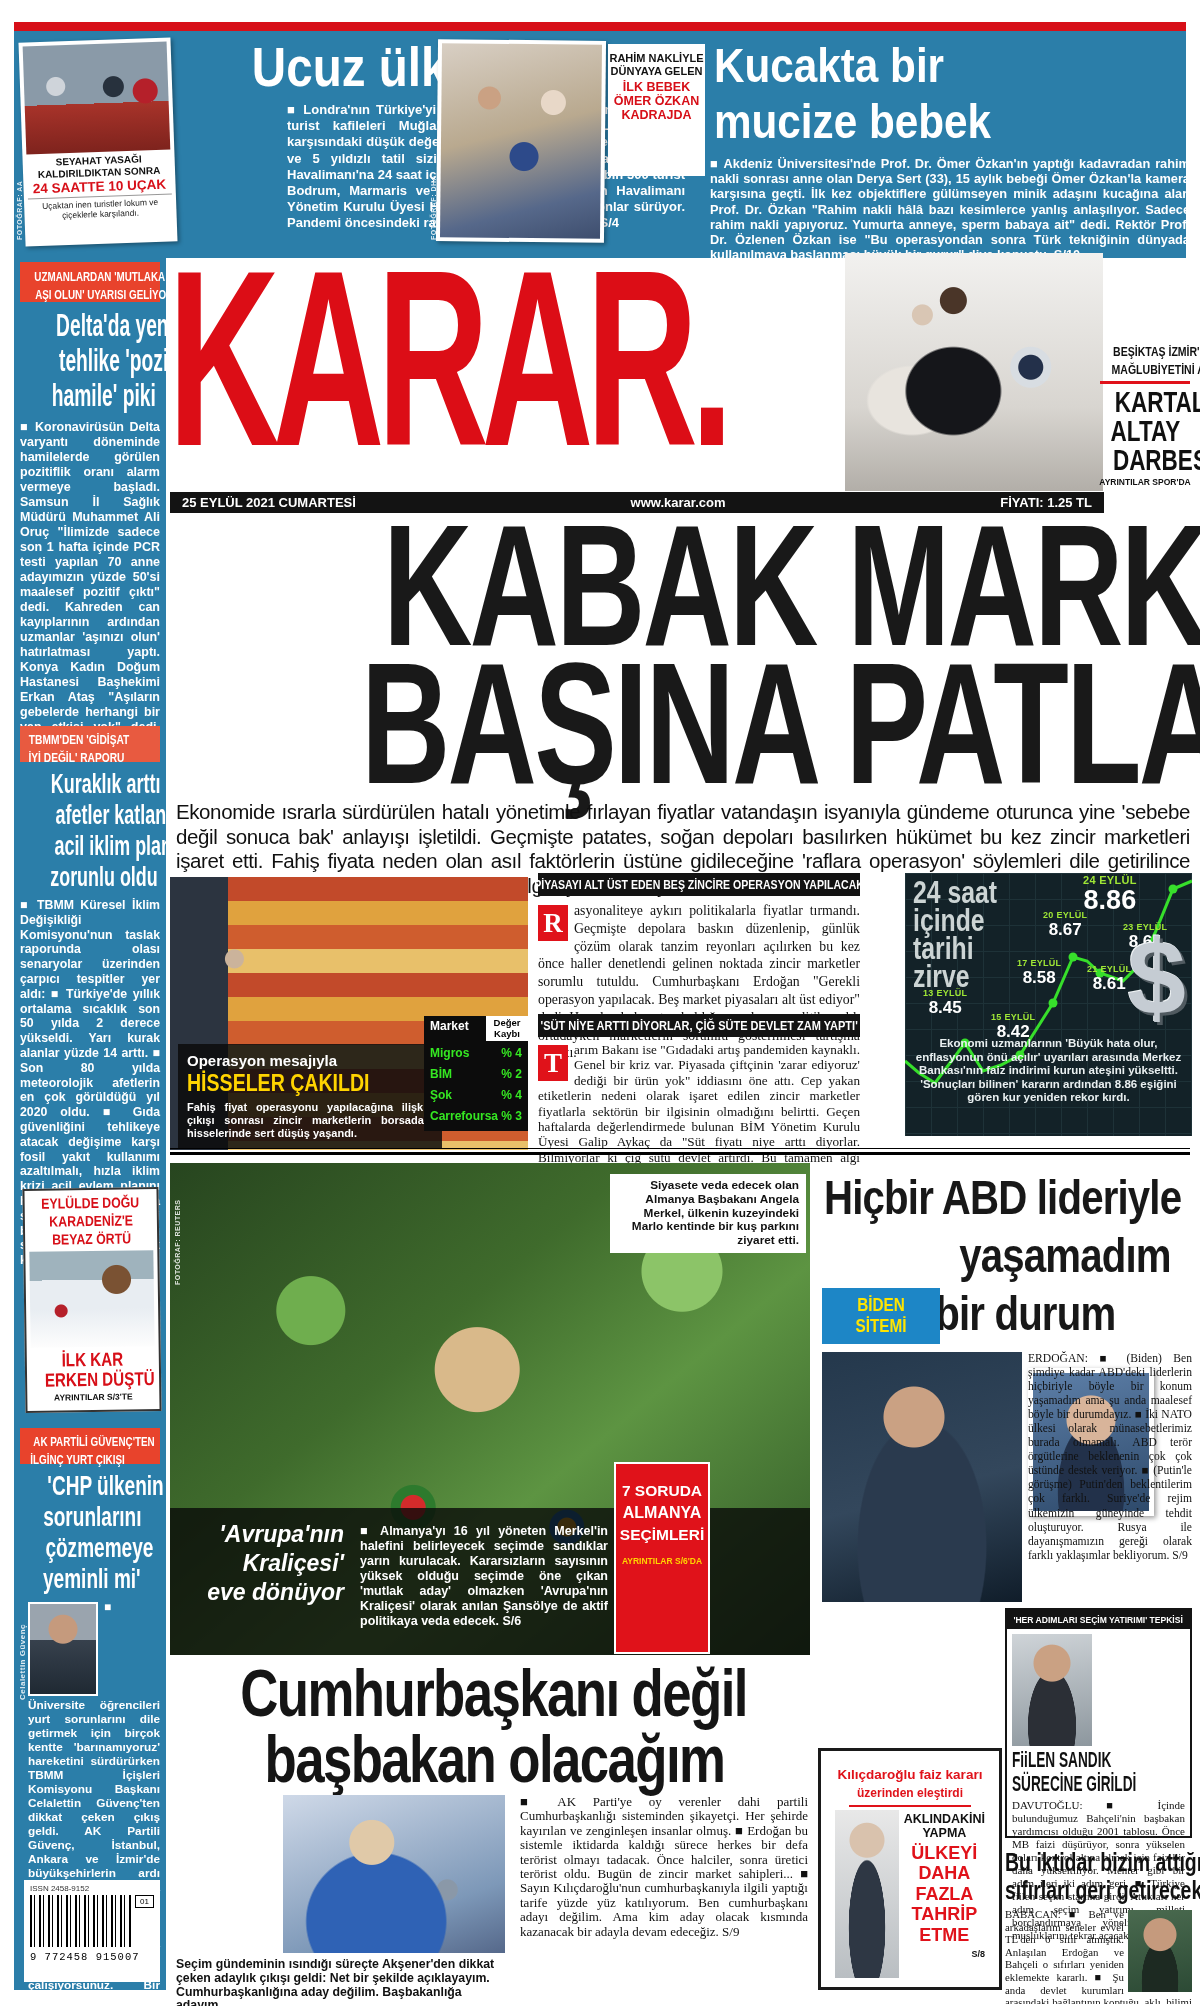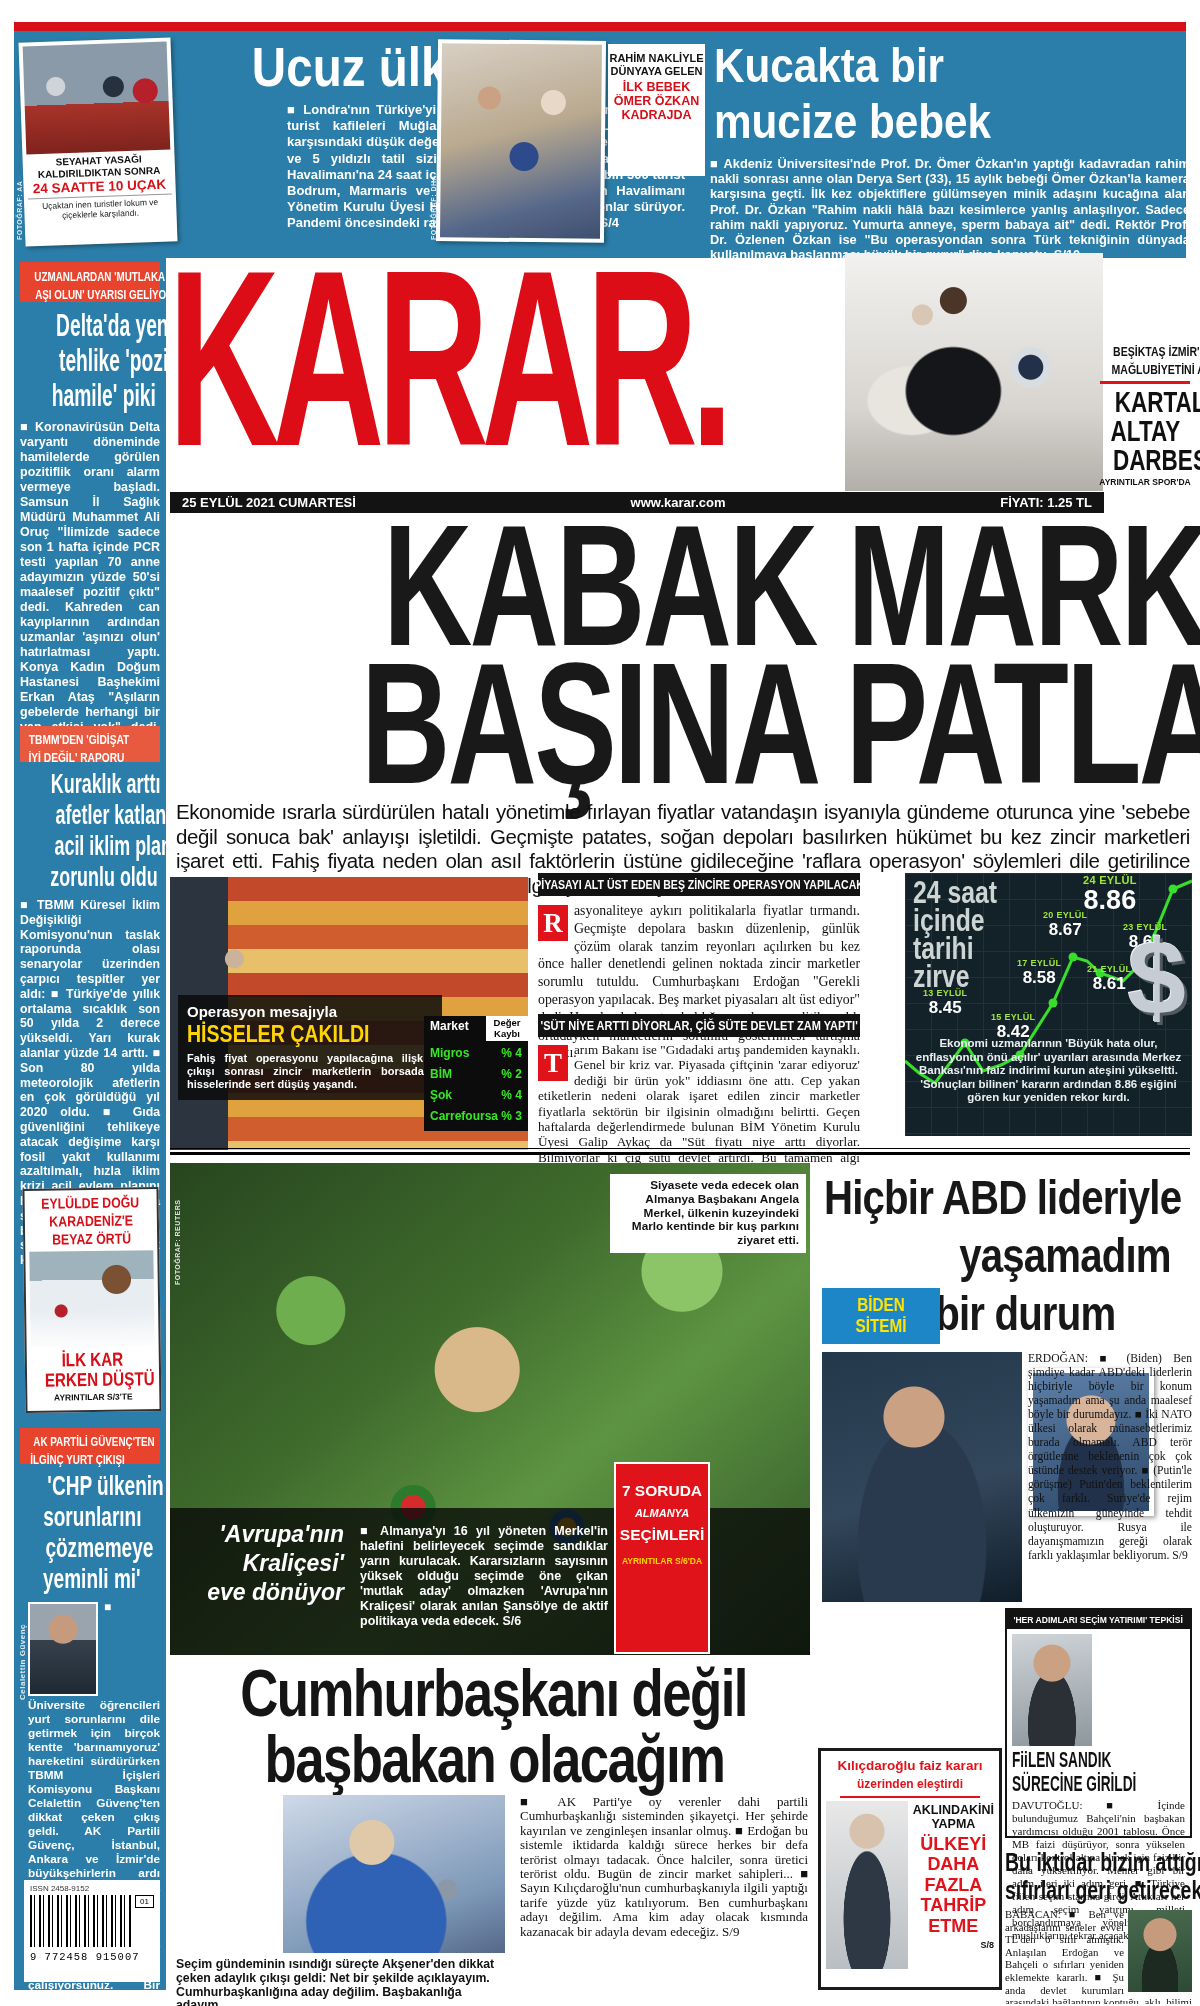--- a/index.html
+++ b/index.html
@@ -187,21 +187,21 @@
   <div class="abs ctr" style="left:170px;top:516px;width:1020px;">
     <div><span class="sx b" style="--sx:.72;font-size:172px;line-height:138px;color:#191919;letter-spacing:-4px;">KABAK MARKETİN</span></div>
     <div><span class="sx b" style="--sx:.72;font-size:172px;line-height:138px;color:#191919;letter-spacing:-4px;">BAŞINA PATLADI</span></div>
   </div>
   <div class="abs jst" style="left:176px;top:800px;width:1014px;font-size:20.5px;line-height:24.5px;color:#101010;letter-spacing:-.4px;">Ekonomide ısrarla sürdürülen hatalı yönetimle fırlayan fiyatlar vatandaşın isyanıyla gündeme oturunca yine 'sebebe değil sonuca bak' anlayışı işletildi. Geçmişte patates, soğan depoları basılırken hükümet bu kez zincir marketleri işaret etti. Fahiş fiyata neden olan asıl faktörlerin üstüne gidileceğine 'raflara operasyon' söylemleri dile getirilince marketlerden 'Fiyat artışlarıyla sektörün ilgisi yok' itirazı yükseldi.</div>
 
   <div class="abs ph" style="left:170px;top:877px;width:358px;height:273px;background:
     radial-gradient(circle at 18% 30%, #cbb39b 0 9px, transparent 10px),
     linear-gradient(90deg,#2c3440 0 58px, transparent 58px),
     repeating-linear-gradient(180deg,#c24a2a 0 24px,#e0a23e 24px 48px,#cf5d2e 48px 72px,#e8c06a 72px 96px);"></div>
-  <div class="abs" style="left:178px;top:995px;width:264px;background:rgba(12,12,12,.85);padding:8px 9px;">
+  <div class="abs" style="left:178px;top:1044px;width:264px;background:rgba(12,12,12,.85);padding:8px 9px;">
     <div class="b w" style="font-size:15px;">Operasyon mesajıyla</div>
     <div style="margin:1px 0 4px;"><span class="sxl b" style="--sx:.85;font-size:23px;color:#ffd400;">HİSSELER ÇAKILDI</span></div>
     <div class="b w jst" style="font-size:11px;line-height:13.2px;">Fahiş fiyat operasyonu yapılacağına ilişkin çıkışı sonrası zincir marketlerin borsadaki hisselerinde sert düşüş yaşandı.</div>
   </div>
   <div class="abs" style="left:424px;top:1016px;width:104px;">
     <div style="display:flex;">
       <span class="b" style="background:#0c0c0c;color:#fff;font-size:12px;padding:3px 6px;flex:1;">Market</span>
       <span class="b" style="background:#fff;color:#000;font-size:9.5px;line-height:10.5px;padding:2px 3px;width:42px;text-align:center;">Değer Kaybı</span>
     </div>
     <div style="background:#0c0c0c;padding:2px 6px 4px;">
@@ -302,21 +302,21 @@
   <div class="abs" style="left:170px;top:1508px;width:640px;height:147px;background:rgba(8,8,8,.78);">
     <div class="abs" style="left:12px;top:12px;width:162px;text-align:right;font-style:italic;">
       <span class="w b" style="font-size:23px;line-height:29px;">'Avrupa'nın</span><br>
       <span class="w b" style="font-size:23px;line-height:29px;">Kraliçesi'</span><br>
       <span class="w b" style="font-size:23px;line-height:29px;">eve dönüyor</span>
     </div>
     <div class="abs jst b w" style="left:190px;top:16px;width:248px;font-size:12.5px;line-height:15px;">■ Almanya'yı 16 yıl yöneten Merkel'in halefini belirleyecek seçimde sandıklar yarın kurulacak. Kararsızların sayısının yüksek olduğu seçimde öne çıkan 'mutlak aday' olmazken 'Avrupa'nın Kraliçesi' olarak anılan Şansölye de aktif politikaya veda edecek. S/6</div>
   </div>
   <div class="abs ctr" style="left:614px;top:1462px;width:96px;height:192px;background:#e0121a;border:2px solid #fff;padding-top:16px;">
     <span class="b w" style="font-size:15.5px;line-height:22px;">7 SORUDA</span><br>
-    <span class="b w" style="font-size:11px;line-height:22px;font-style:italic;">ALMANYA</span><br>
+    <span class="b w" style="font-size:16px;line-height:22px;">ALMANYA</span><br>
     <span class="b w" style="font-size:15.5px;line-height:22px;">SEÇİMLERİ</span>
     <div class="b" style="font-size:8.5px;color:#ffd400;margin-top:10px;">AYRINTILAR S/6'DA</div>
   </div>
 
   <div class="abs" style="left:824px;top:1168px;width:370px;">
     <div><span class="sxl b" style="--sx:.82;font-size:49px;line-height:58px;color:#181818;letter-spacing:-1px;">Hiçbir ABD lideriyle</span></div>
     <div style="text-align:right;"><span class="sx b" style="--sx:.82;font-size:49px;line-height:58px;color:#181818;letter-spacing:-1px;">yaşamadım</span></div>
     <div><span class="sxl b" style="--sx:.82;font-size:49px;line-height:58px;color:#181818;letter-spacing:-1px;">böyle bir durum</span></div>
   </div>
   <div class="abs ctr" style="left:822px;top:1288px;width:118px;height:56px;background:#1d86c6;padding-top:7px;">
@@ -356,21 +356,21 @@
     <span class="sxl b" style="--sx:.78;font-size:25px;line-height:28px;color:#101010;">sıfırları geri getirecek</span>
   </div>
   <div class="abs" style="left:1005px;top:1908px;width:187px;height:96px;overflow:hidden;">
     <div class="ph" style="float:right;width:64px;height:82px;margin:2px 0 2px 4px;background:
       radial-gradient(circle at 50% 30%, #c59a7d 0 16px, transparent 17px),
       radial-gradient(ellipse at 50% 88%, #1d2a22 0 40%, transparent 41%),
       linear-gradient(170deg,#4a6a4f,#2c4a35);"></div>
     <div class="serif jst" style="font-size:10.8px;line-height:12.6px;color:#111;">BABACAN: ■ Ben ve arkadaşlarım seneler evvel TL'den 6 sıfır atmıştık. Anlaşılan Erdoğan ve Bahçeli o sıfırları yeniden eklemekte kararlı. ■ Şu anda devlet kurumları arasındaki bağlantının koptuğu, aklı, bilimi reddeden çoklu bir krizin ortasındayız. ■ Ekonominin direksiyonunda da Erdoğan var. Geçti direksiyona, bütün bir ülke kelle koltukta gidiyor. S/8</div>
   </div>
 
-  <div class="abs" style="left:818px;top:1748px;width:184px;height:242px;border:3px solid #1a1a1a;background:#fff;padding:5px;">
+  <div class="abs" style="left:818px;top:1748px;width:184px;height:242px;border:3px solid #1a1a1a;background:#fff;padding:14px;">
     <div class="ctr" style="color:#e0121a;">
       <span class="b" style="font-size:13.5px;line-height:15.5px;">Kılıçdaroğlu faiz kararı</span><br>
       <span class="b" style="font-size:12px;line-height:15.5px;">üzerinden eleştirdi</span>
     </div>
     <div style="height:2px;background:#e0121a;margin:3px 14px;"></div>
     <div style="display:flex;gap:5px;">
       <div class="ph" style="width:84px;height:168px;background:
         radial-gradient(circle at 50% 18%, #d9c2ad 0 17px, transparent 18px),
         radial-gradient(ellipse at 50% 70%, #2e3744 0 40%, transparent 41%),
         linear-gradient(180deg,#e8e8e8,#b9bec2);"></div>

